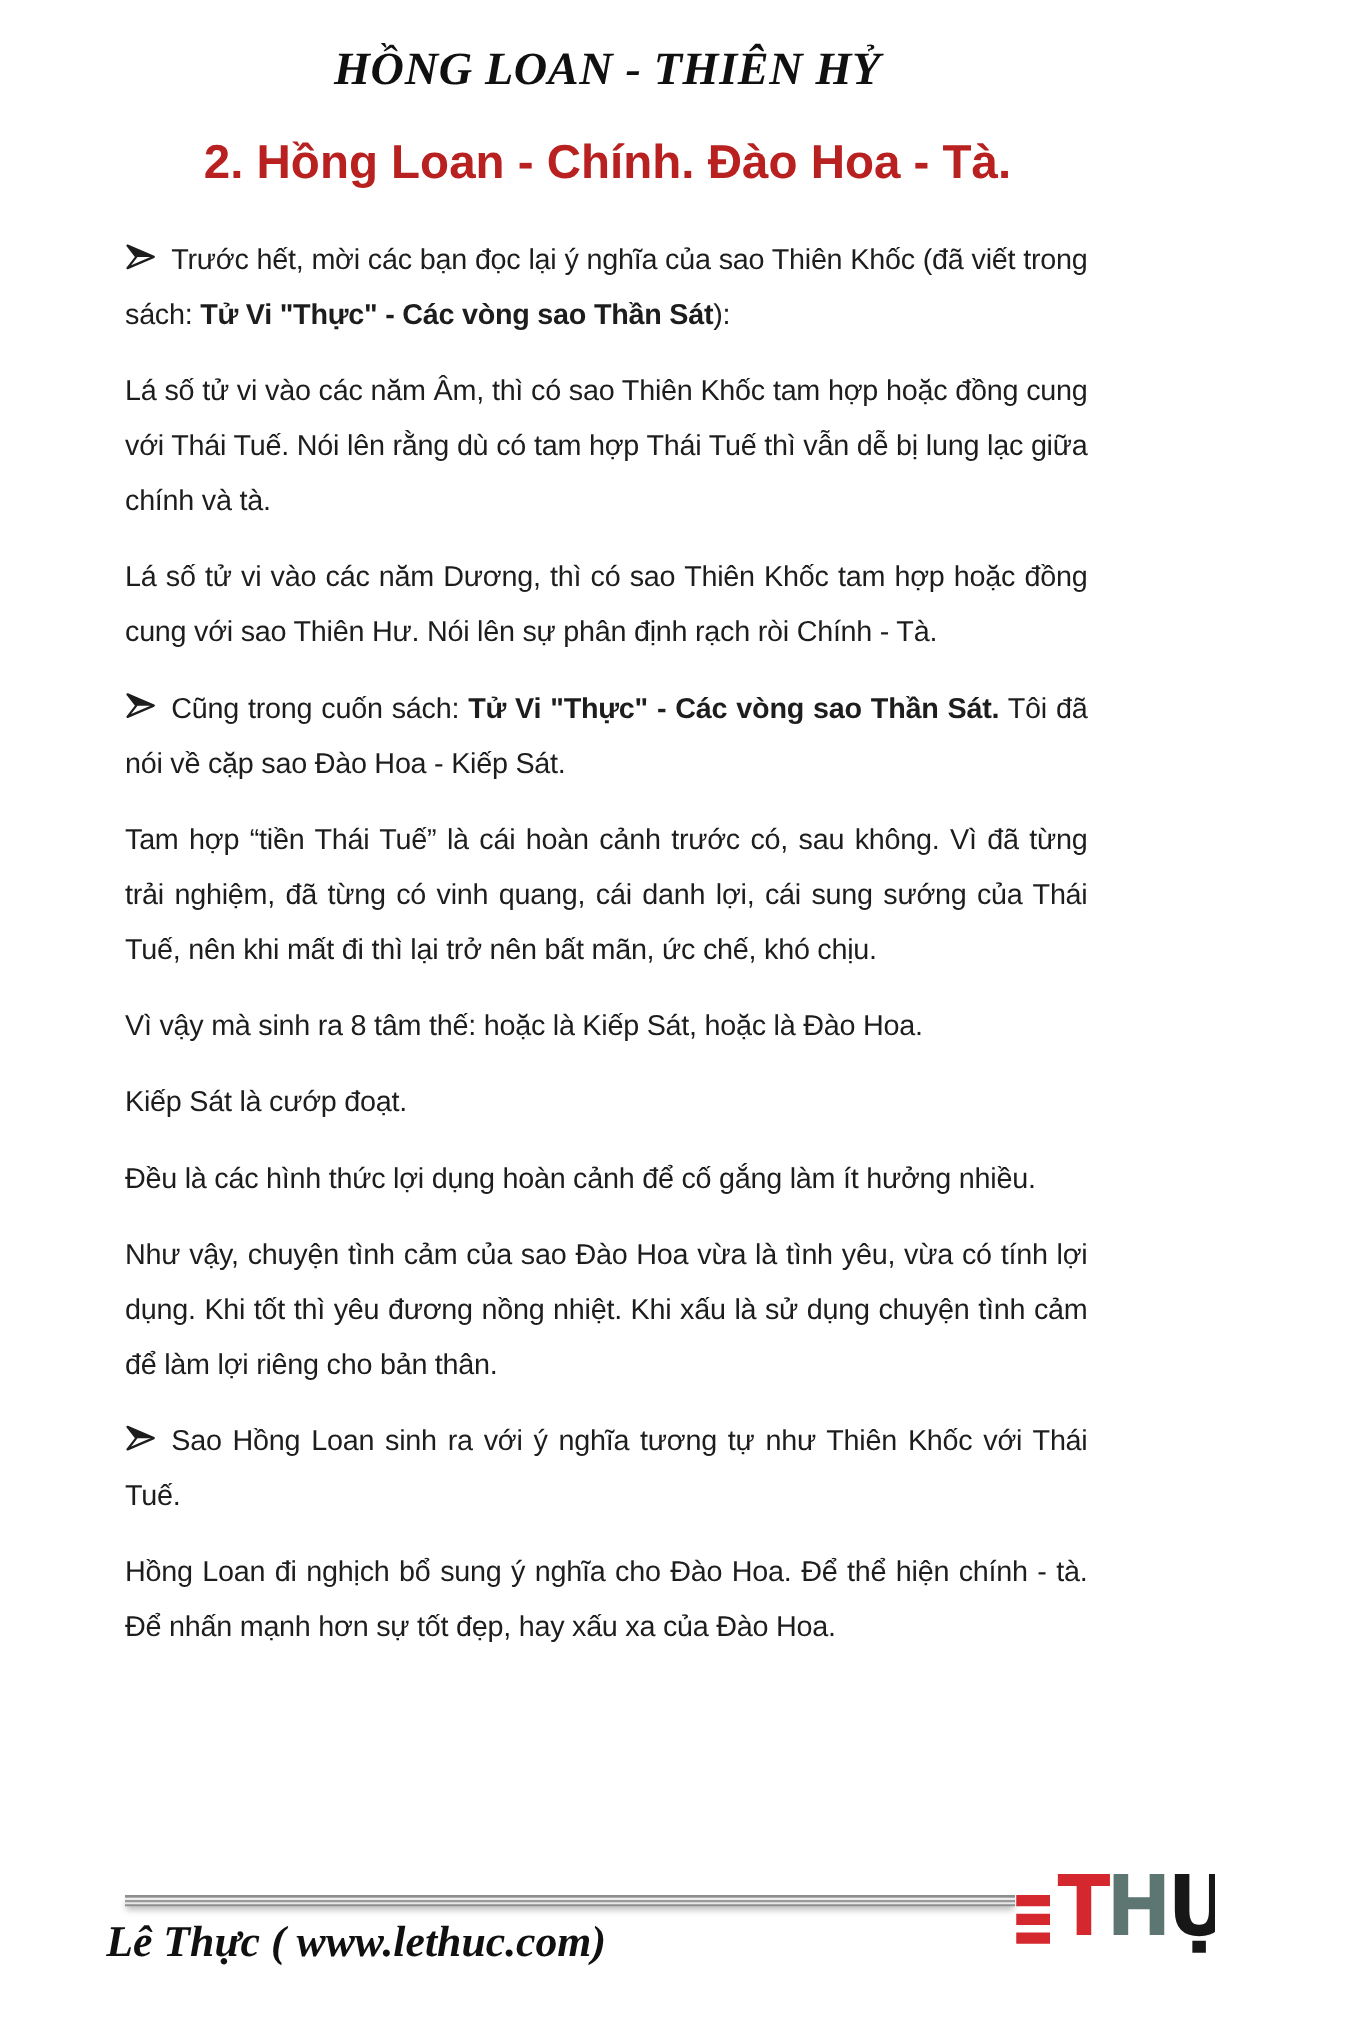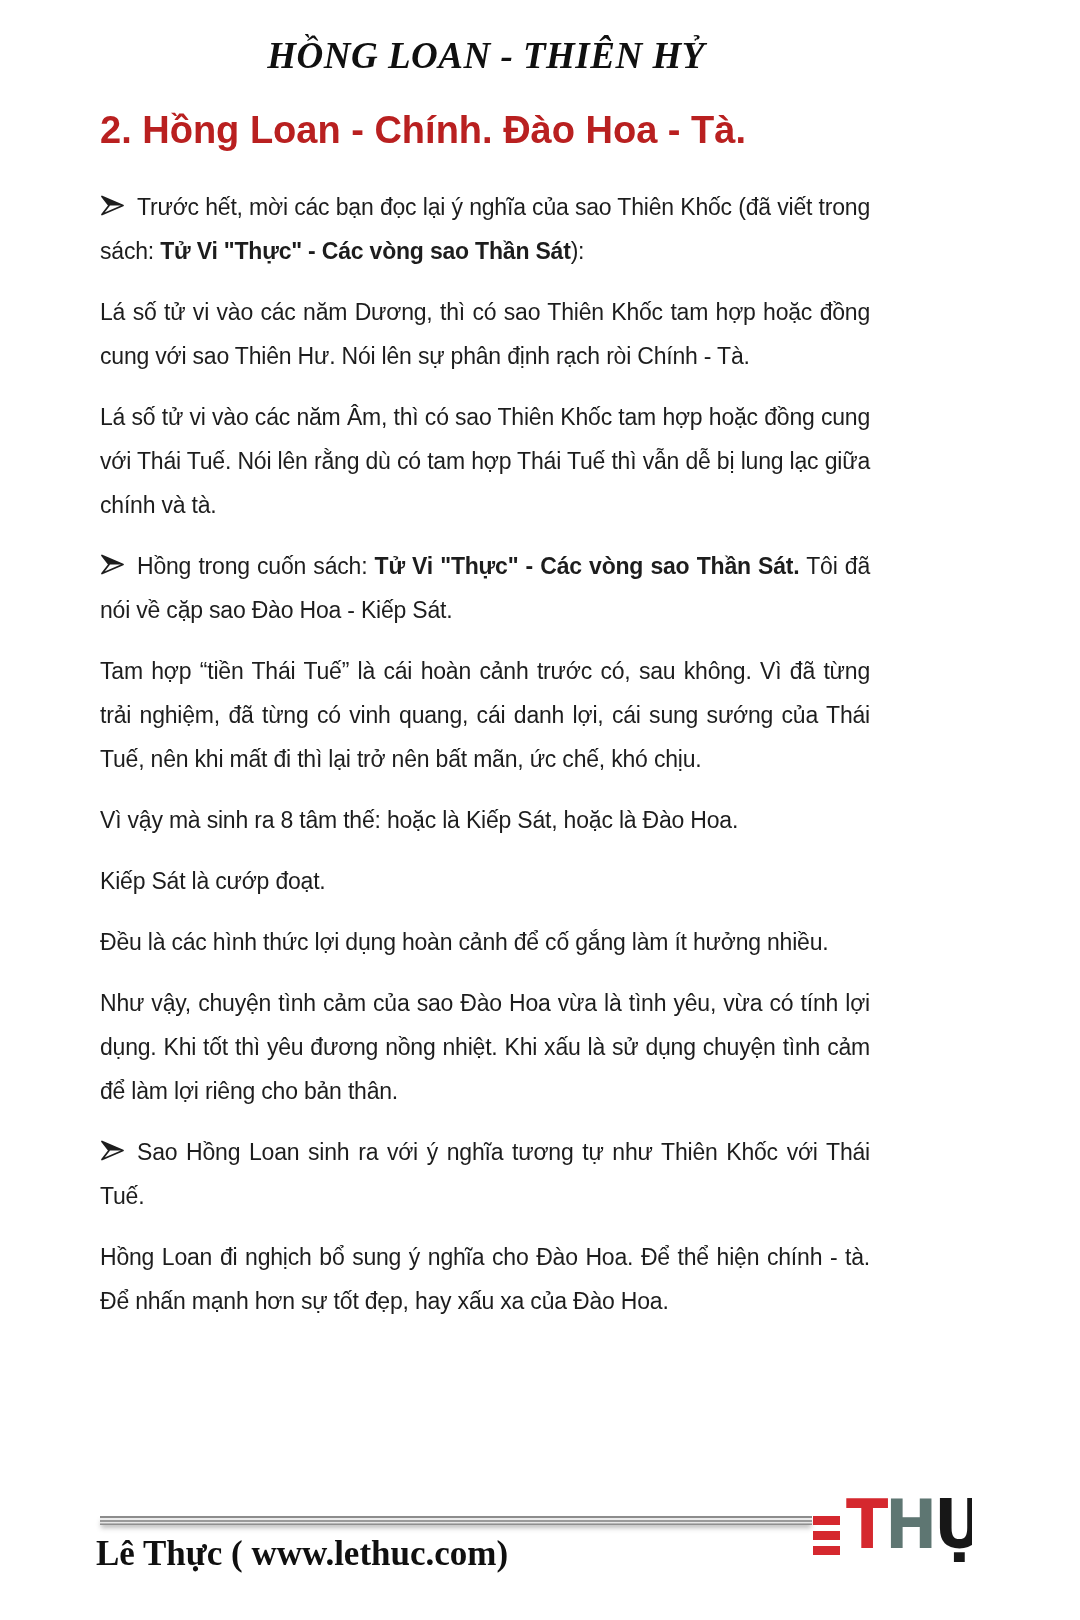--- a/index.html
+++ b/index.html
@@ -26,20 +26,21 @@
     font-size:37px;
     letter-spacing:0.5px;
     color:#101010;
   }
   .section-heading{
     margin:32px 100px 0 100px;
     font-size:38px;
     font-weight:bold;
     color:var(--heading-red);
     letter-spacing:0px;
+    text-align:center;
   }
   .content{margin:0 102px 0 100px;}
   .content p{
     margin:17px 0 0 0;
     font-size:23px;
     letter-spacing:-0.2px;
     line-height:44px;
     text-align:justify;
     color:var(--body-ink);
   }
@@ -71,22 +72,23 @@
     background:linear-gradient(180deg,
       #8c8c8c 0%,#8c8c8c 20%,
       #ececec 26%,#ececec 40%,
       #9a9a9a 46%,#9a9a9a 62%,
       #e6e6e6 68%,#e6e6e6 80%,
       #8f8f8f 86%,#8f8f8f 100%);
     box-shadow:0 4px 5px -1px rgba(110,110,110,0.45);
   }
   .author{
     position:absolute;
-    left:96px;top:1534px;
+    left:85px;top:1534px;
     font-family:"Liberation Serif","DejaVu Serif",serif;
+    font-style:italic;
     font-weight:bold;
     font-size:35px;
     color:#101010;
   }
   .logo{
     position:absolute;
     left:812px;top:1492px;
     width:210px;height:105px;
     display:flex;
     align-items:flex-start;
@@ -116,26 +118,26 @@
 
   <div class="doc-title">HỒNG LOAN - THIÊN HỶ</div>
 
   <div class="section-heading">2. Hồng Loan - Chính. Đào Hoa - Tà.</div>
 
   <div class="content">
       <p class="first"><span class="bullet"><svg width="25" height="23" viewBox="0 0 25 23">
             <path d="M2 2.5 L23 11.5 L9 11.5 Z" fill="#1d1d1d"></path>
             <path d="M2 2.5 L23 11.5 L2 20.5 L9 11.5 Z" fill="none" stroke="#1d1d1d" stroke-width="1.8" stroke-linejoin="round"></path>
           </svg></span><span>Trước hết, mời các bạn đọc lại ý nghĩa của sao Thiên Khốc (đã viết trong sách: </span><span class="b">Tử Vi "Thực" - Các vòng sao Thần Sát</span><span>):</span></p>
+      <p><span>Lá số tử vi vào các năm Âm, thì có sao Thiên Khốc tam hợp hoặc đồng cung với Thái Tuế. Nói lên rằng dù có tam hợp Thái Tuế thì vẫn dễ bị lung lạc giữa chính và tà.</span></p>
       <p><span>Lá số tử vi vào các năm Dương, thì có sao Thiên Khốc tam hợp hoặc đồng cung với sao Thiên Hư. Nói lên sự phân định rạch ròi Chính - Tà.</span></p>
-      <p><span>Lá số tử vi vào các năm Âm, thì có sao Thiên Khốc tam hợp hoặc đồng cung với Thái Tuế. Nói lên rằng dù có tam hợp Thái Tuế thì vẫn dễ bị lung lạc giữa chính và tà.</span></p>
       <p><span class="bullet"><svg width="25" height="23" viewBox="0 0 25 23">
             <path d="M2 2.5 L23 11.5 L9 11.5 Z" fill="#1d1d1d"></path>
             <path d="M2 2.5 L23 11.5 L2 20.5 L9 11.5 Z" fill="none" stroke="#1d1d1d" stroke-width="1.8" stroke-linejoin="round"></path>
-          </svg></span><span>Hồng trong cuốn sách: </span><span class="b">Tử Vi "Thực" - Các vòng sao Thần Sát.</span><span> Tôi đã nói về cặp sao Đào Hoa - Kiếp Sát.</span></p>
+          </svg></span><span>Cũng trong cuốn sách: </span><span class="b">Tử Vi "Thực" - Các vòng sao Thần Sát.</span><span> Tôi đã nói về cặp sao Đào Hoa - Kiếp Sát.</span></p>
       <p><span>Tam hợp “tiền Thái Tuế” là cái hoàn cảnh trước có, sau không. Vì đã từng trải nghiệm, đã từng có vinh quang, cái danh lợi, cái sung sướng của Thái Tuế, nên khi mất đi thì lại trở nên bất mãn, ức chế, khó chịu.</span></p>
       <p><span>Vì vậy mà sinh ra 8 tâm thế: hoặc là Kiếp Sát, hoặc là Đào Hoa.</span></p>
       <p><span>Kiếp Sát là cướp đoạt.</span></p>
       <p><span>Đều là các hình thức lợi dụng hoàn cảnh để cố gắng làm ít hưởng nhiều.</span></p>
       <p><span>Như vậy, chuyện tình cảm của sao Đào Hoa vừa là tình yêu, vừa có tính lợi dụng. Khi tốt thì yêu đương nồng nhiệt. Khi xấu là sử dụng chuyện tình cảm để làm lợi riêng cho bản thân.</span></p>
       <p><span class="bullet"><svg width="25" height="23" viewBox="0 0 25 23">
             <path d="M2 2.5 L23 11.5 L9 11.5 Z" fill="#1d1d1d"></path>
             <path d="M2 2.5 L23 11.5 L2 20.5 L9 11.5 Z" fill="none" stroke="#1d1d1d" stroke-width="1.8" stroke-linejoin="round"></path>
           </svg></span><span>Sao Hồng Loan sinh ra với ý nghĩa tương tự như Thiên Khốc với Thái Tuế.</span></p>
       <p><span>Hồng Loan đi nghịch bổ sung ý nghĩa cho Đào Hoa. Để thể hiện chính - tà. Để nhấn mạnh hơn sự tốt đẹp, hay xấu xa của Đào Hoa.</span></p>

